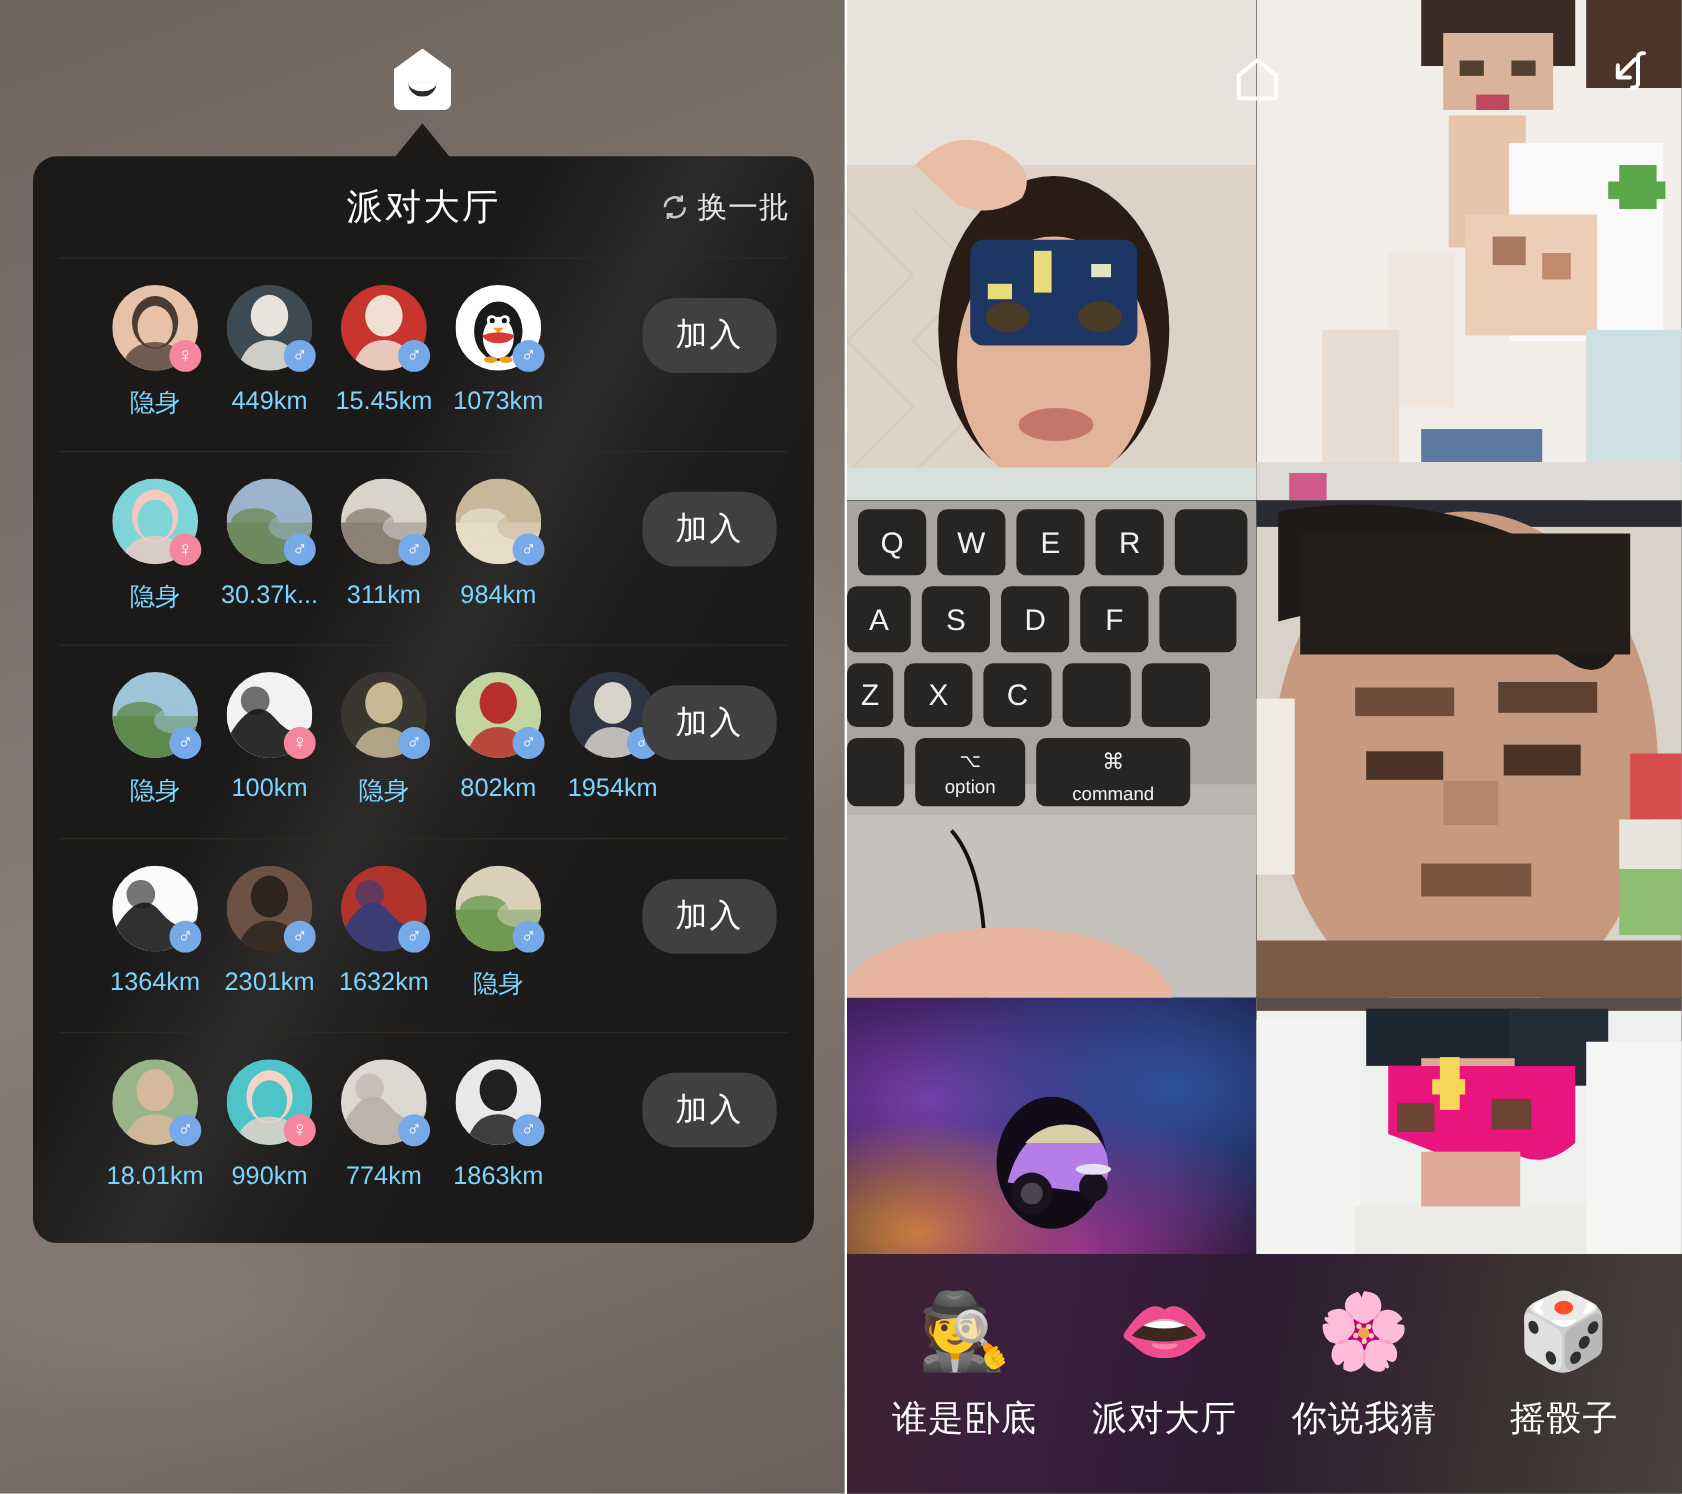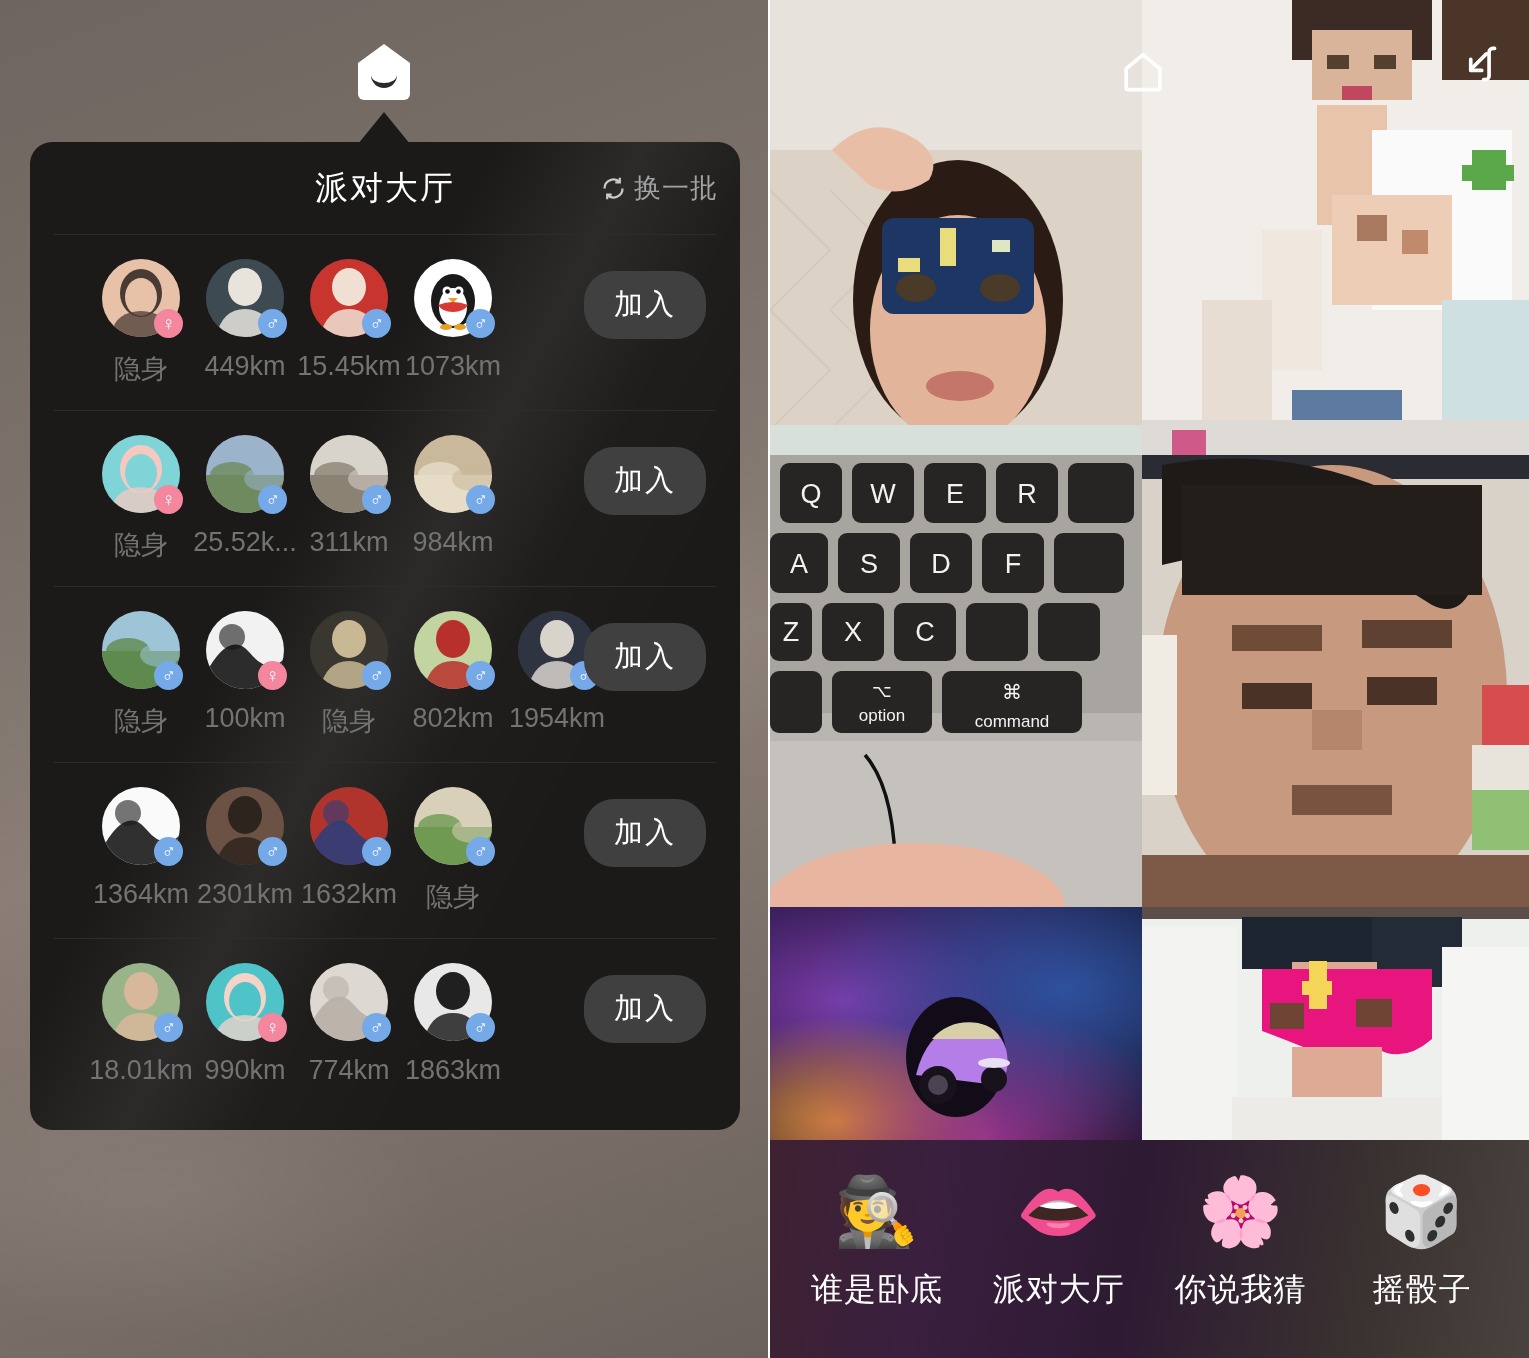--- a/index.html
+++ b/index.html
@@ -69,21 +69,21 @@
   .card-header {
     position: relative; height: 92px;
     display: flex; align-items: center; justify-content: center;
   }
   .card-title {
     color: #fff; font-size: 33px; font-weight: 500; letter-spacing: 2px;
   }
   .refresh-btn {
     position: absolute; right: 22px; top: 50%; transform: translateY(-50%);
     display: flex; align-items: center; gap: 7px;
-    color: #a3a3a3; font-size: 27px; letter-spacing: 1px;
+    color: #e5e5e5; font-size: 27px; letter-spacing: 1px;
   }
   .refresh-icon { width: 27px; height: 27px; display:block; }
 
   .rows { padding: 0 24px; }
   .row {
     position: relative;
     display: flex; align-items: flex-start;
     padding: 24px 0 22px 0;
     border-top: 1px solid #2e2c2a;
     min-height: 176px;
@@ -97,21 +97,21 @@
   }
   .gbadge {
     position: absolute; right: -3px; bottom: -1px;
     width: 29px; height: 29px; border-radius: 50%;
     display: flex; align-items: center; justify-content: center;
     color: #fff; font-size: 19px; line-height: 1;
   }
   .gbadge.male { background: #76a9e8; }
   .gbadge.female { background: #f4879e; }
   .dist {
-    margin-top: 14px; color: #737373; font-size: 27px;
+    margin-top: 14px; color: #7dd3fc; font-size: 23px;
     white-space: nowrap; text-align: center;
   }
   .join-btn {
     position: absolute; right: 10px; top: 36px;
     background: #404040; color: #fff;
     font-size: 29px; letter-spacing: 2px;
     padding: 14px 30px; border-radius: 30px;
     border: none;
   }
 
@@ -271,21 +271,21 @@
               <div class="member">
                 <div class="ava-wrap">
          <div class="ava"><svg class="art" viewBox="0 0 78 78">
                       <rect width="78" height="78" fill="#9bb4cc"></rect>
       <rect y="40" width="78" height="38" fill="#6f8a5e"></rect>
       <ellipse cx="26" cy="40" rx="22" ry="13" fill="#6f8a5e" opacity="0.8"></ellipse>
       <ellipse cx="58" cy="44" rx="20" ry="12" fill="#9bb4cc" opacity="0.55"></ellipse>
                     </svg></div>
          <div class="gbadge male">♂</div>
        </div>
-       <div class="dist">25.52k...</div>
+       <div class="dist">30.37k...</div>
               </div>
               <div class="member">
                 <div class="ava-wrap">
          <div class="ava"><svg class="art" viewBox="0 0 78 78">
                       <rect width="78" height="78" fill="#d8d4cc"></rect>
       <rect y="40" width="78" height="38" fill="#8c8274"></rect>
       <ellipse cx="26" cy="40" rx="22" ry="13" fill="#8c8274" opacity="0.8"></ellipse>
       <ellipse cx="58" cy="44" rx="20" ry="12" fill="#d8d4cc" opacity="0.55"></ellipse>
                     </svg></div>
          <div class="gbadge male">♂</div>

